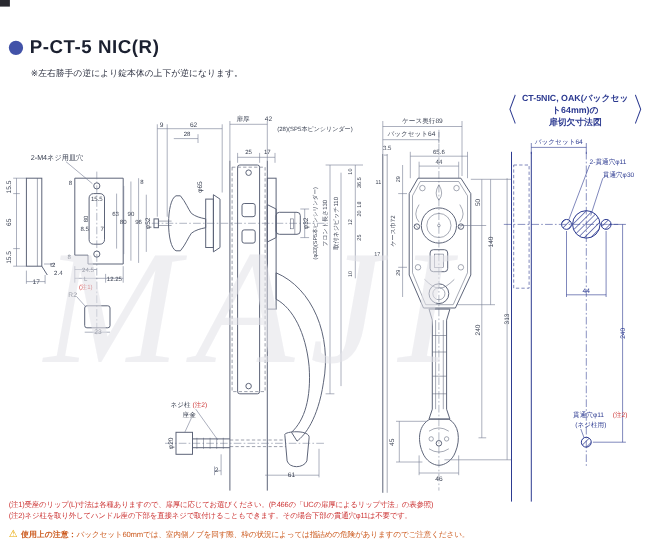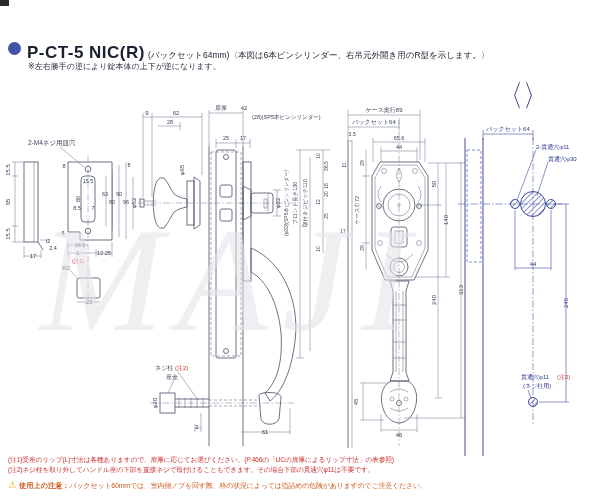--- a/index.html
+++ b/index.html
@@ -7,21 +7,21 @@
     --dimtx:#3c4354; --cutout:#2b3990; --notered:#cc3333; --warn:#cc5a1e;
     --wmark:#e3e3e9;
   }
   html,body{margin:0;padding:0;}
   body{width:600px;height:500px;background:#ffffff;position:relative;overflow:hidden;
        font-family:"Liberation Sans","DejaVu Sans",sans-serif;}
   .corner-mark{position:absolute;left:0;top:0;width:9px;height:6px;background:#2a2a30;}
   .hdr{position:absolute;left:8px;top:33px;display:flex;align-items:baseline;}
   .bullet{width:13px;height:13px;border-radius:50%;background:var(--accent);
           align-self:center;margin-right:6px;flex:none;}
-  .ttl{font-size:17px;font-weight:bold;color:var(--title);letter-spacing:.5px;white-space:nowrap;margin-top:10px;}
+  .ttl{font-size:17px;font-weight:bold;color:var(--title);letter-spacing:.5px;white-space:nowrap;}
   .ttl-note{font-size:8.5px;color:var(--title);margin-left:3px;white-space:nowrap;}
   .handing{position:absolute;left:28px;top:61px;font-size:8px;color:#2c3040;}
   .cut-title{position:absolute;left:448px;top:84px;width:150px;display:flex;
              align-items:center;justify-content:center;color:var(--cutout);}
   .cut-title .br{font-size:24px;font-weight:300;line-height:1;transform:scaleY(1.25);}
   .cut-title .tl{text-align:center;font-size:8px;font-weight:bold;line-height:1.4;margin:0 2px;}
   .wmark{position:absolute;left:40px;top:195px;width:540px;font-size:148px;font-weight:normal;
          font-style:italic;font-family:"Liberation Serif","DejaVu Serif",serif;
          color:var(--wmark);opacity:.55;letter-spacing:14px;pointer-events:none;z-index:3;}
   svg.draw{position:absolute;left:0;top:0;z-index:2;}
@@ -44,26 +44,29 @@
   #labels text{font-family:"Liberation Sans","DejaVu Sans",sans-serif;}
 </style>
 </head>
 <body>
 
 <div class="corner-mark"></div>
 
 <div class="hdr">
   <span class="bullet"></span>
   <span class="ttl">P-CT-5 NIC(R)</span>
-  <span class="ttl-note">(バックセット64mm)〈本図は6本ピンシリンダー、右吊元外開き用のR型を示します。〉</span>
 </div>
 <div class="handing">※左右勝手の逆により錠本体の上下が逆になります。</div>
 
 <div class="cut-title">
   <span class="br">〈</span>
+  <span class="tl">
+    <span>CT-5NIC, OAK(バックセット64mm)の</span><br>
+    <span>扉切欠寸法図</span>
+  </span>
   <span class="br">〉</span>
 </div>
 
 <svg class="draw" width="600" height="500" viewBox="0 0 600 500">
   <defs>
     <pattern id="hatch" patternUnits="userSpaceOnUse" width="4" height="4" patternTransform="rotate(45)">
       <line x1="0" y1="0" x2="0" y2="4" stroke="#2b3990" stroke-width="1.1"></line>
     </pattern>
   </defs>
 

